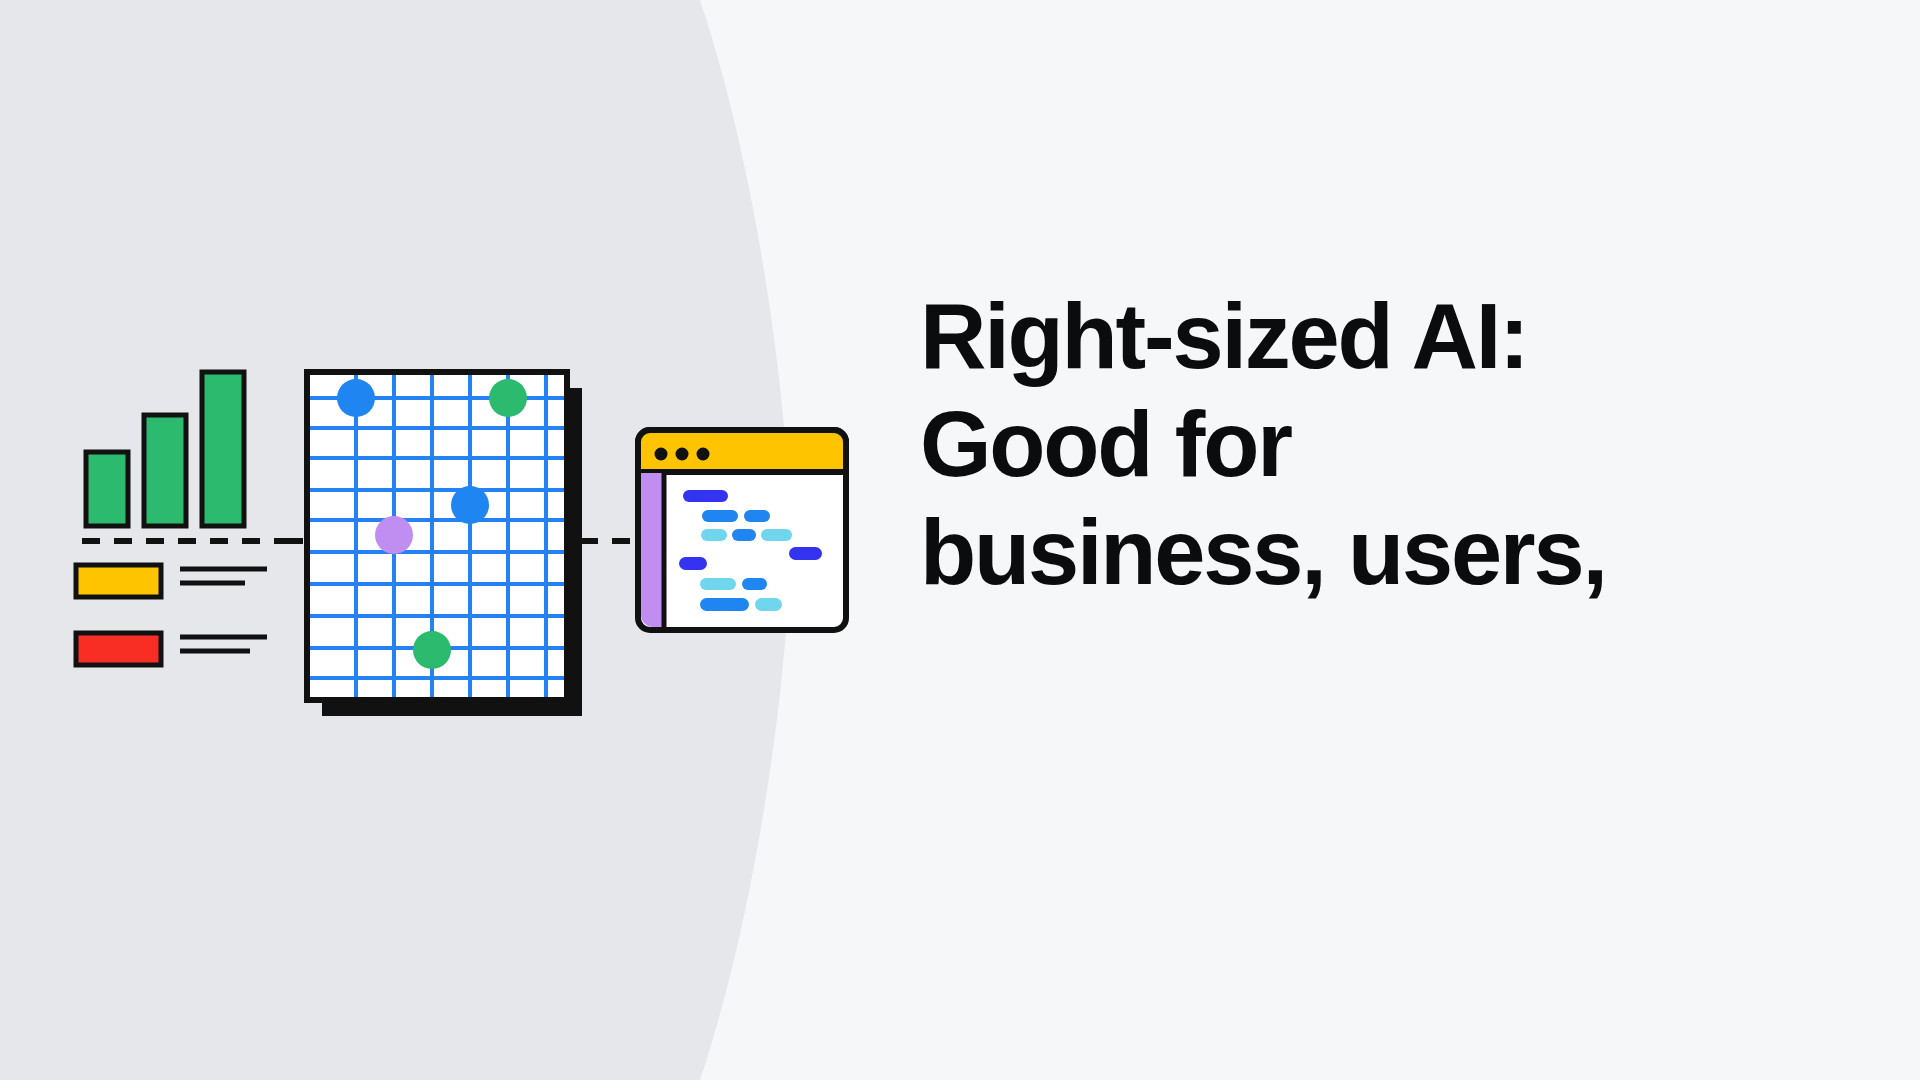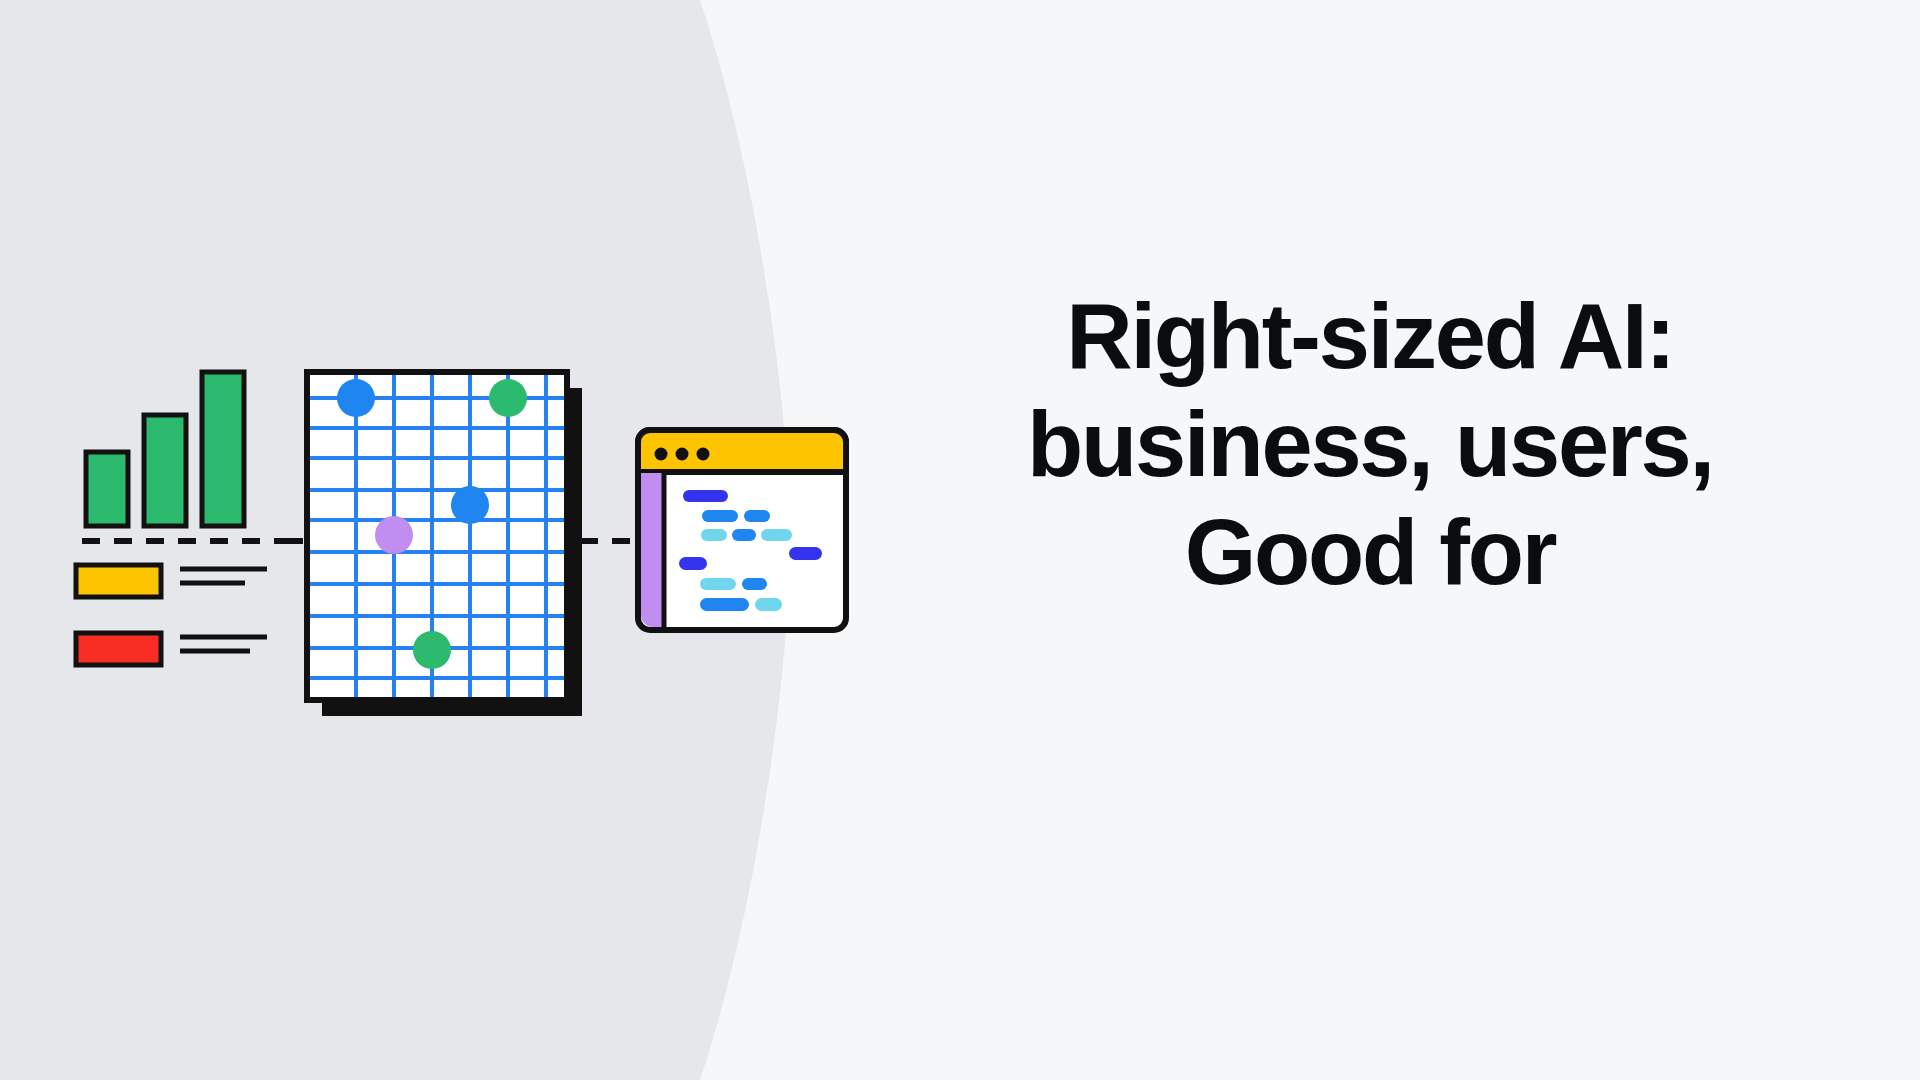--- a/index.html
+++ b/index.html
@@ -8,21 +8,20 @@
     width:1920px; height:1080px;
     overflow:hidden;
     font-family:"Liberation Sans", sans-serif;
     background:#f5f7f9;
   }
   #stage {
     position:relative;
     width:1920px; height:1080px;
     background:#f5f7f9;
     overflow:hidden;
-    text-align:center;
   }
   
   .left-panel {
     position:absolute;
     left:0; top:0;
     width:800px; height:1080px;
     pointer-events:none;
   }
   .left-panel svg { display:block; width:800px; height:1080px; }
 
@@ -155,17 +154,17 @@
           <rect x="700" y="598" width="49" height="13" rx="6.5" fill="#1f85f0"></rect>
           <rect x="755" y="598" width="27" height="13" rx="6.5" fill="#6fd6ee"></rect>
         </g>
       </g>
 
     </svg>
   </div>
 
   <h1 class="headline" style="color: rgb(11, 12, 14);">
     <span class="ln">Right-sized AI:</span>
+    <span class="ln">Good for</span>
     <span class="ln">business, users,</span>
-    <span class="ln">Good for</span>
   </h1>
 
 </div>
 
 </body></html>

